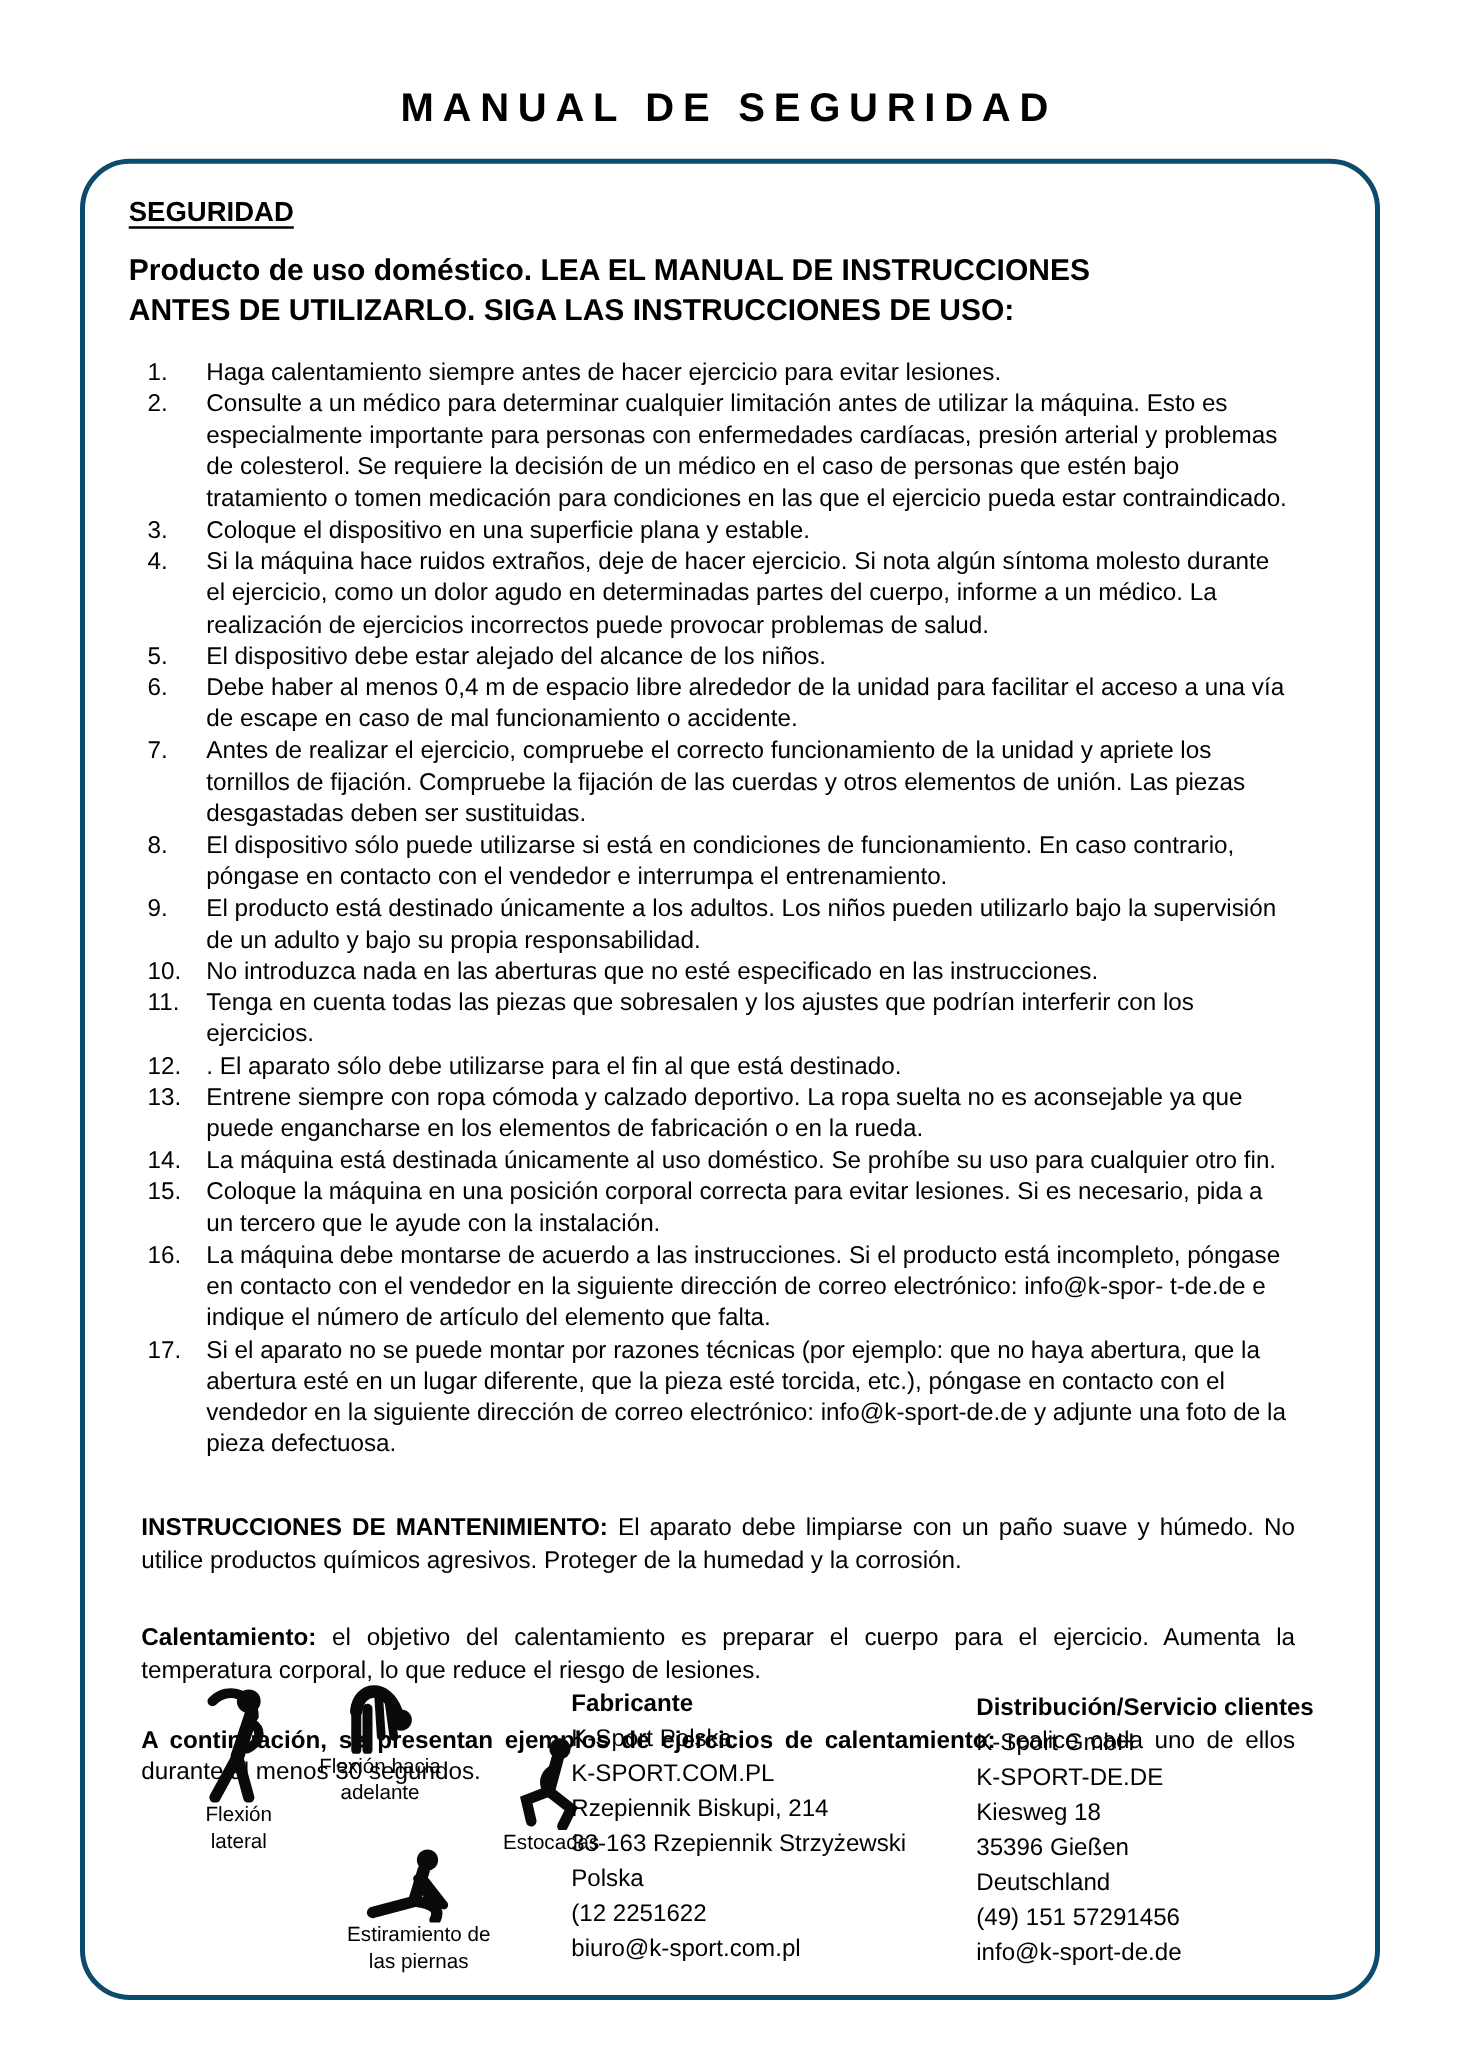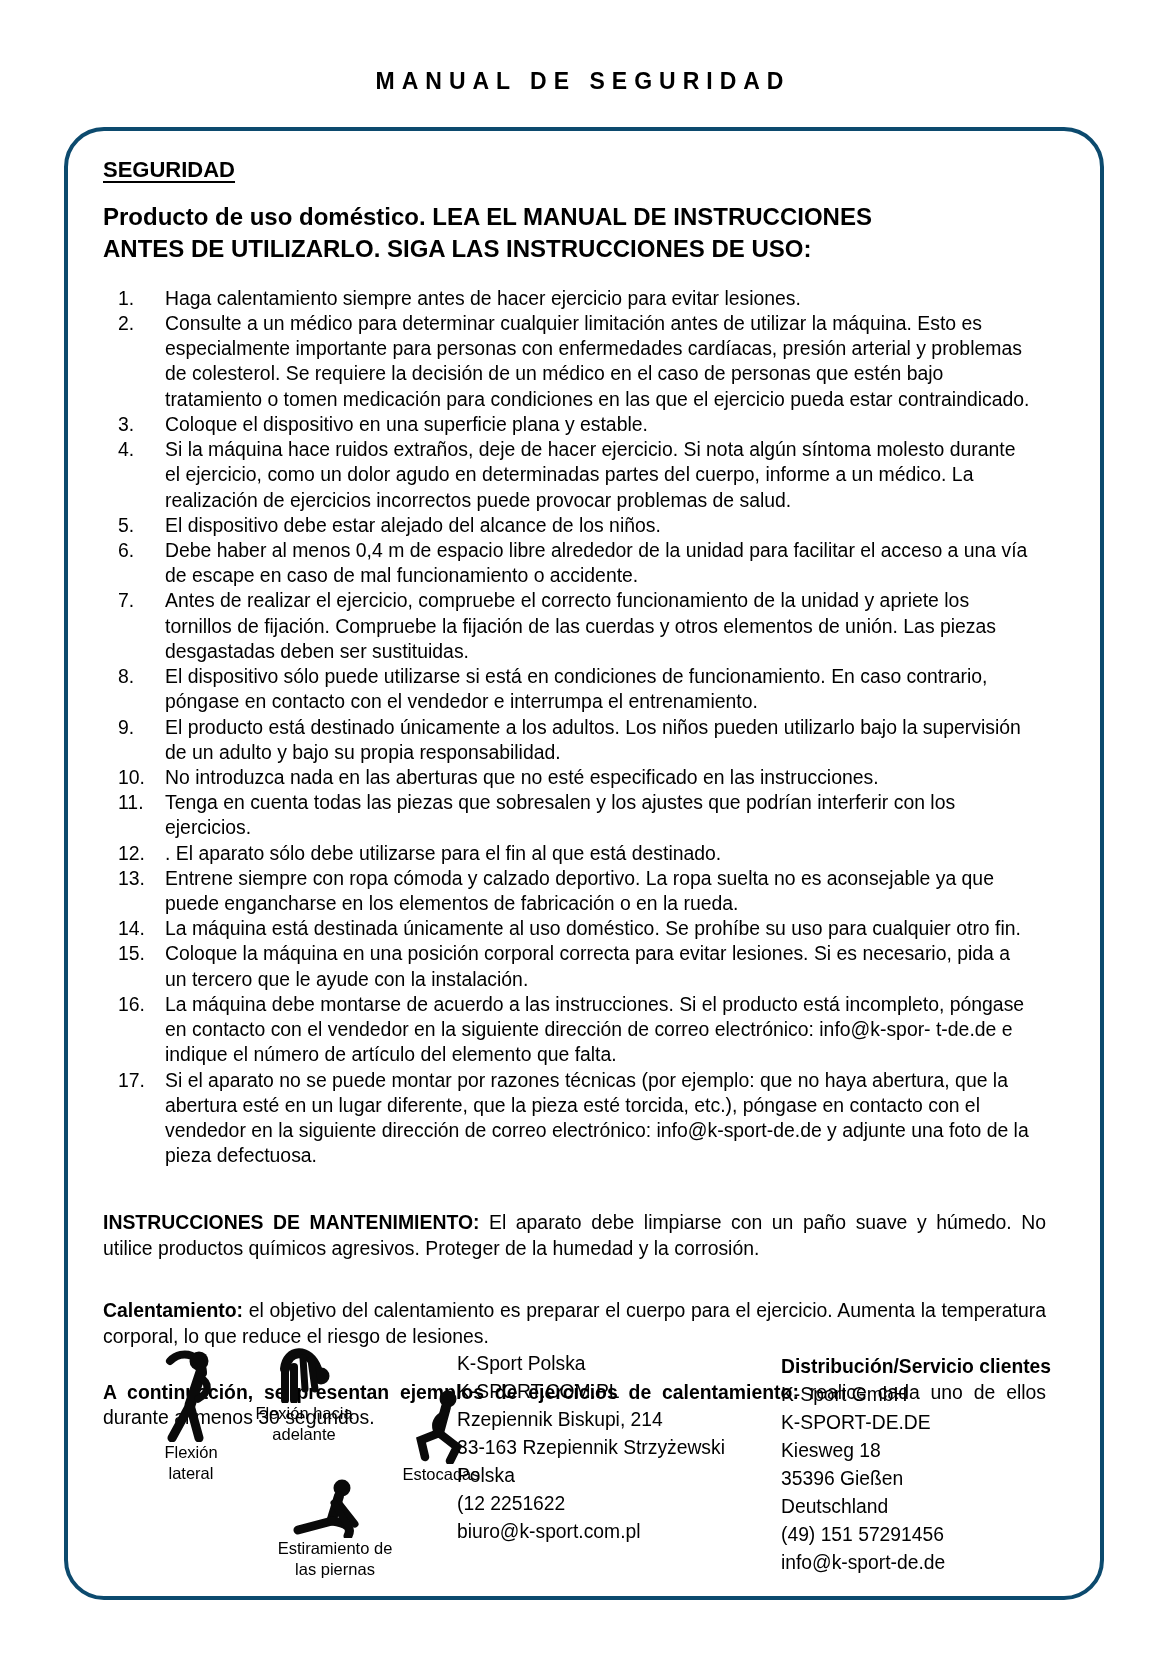--- a/index.html
+++ b/index.html
@@ -8,21 +8,21 @@
     width:1166px;height:1654px;
     background:#ffffff;
     font-family:"Liberation Sans",sans-serif;
     color:#000;
     overflow:hidden;
   }
   .doc-title{
     margin:0;
     padding-top:68px;
     text-align:center;
-    font-size:23px;
+    font-size:32px;
     font-weight:700;
     letter-spacing:7px;
   }
   .safety-box{
     position:absolute;
     left:64px;top:127px;
     width:1040px;height:1473px;
     border:4px solid #0c4a6e;
     border-radius:40px;
     box-sizing:border-box;
@@ -53,21 +53,21 @@
   ol.safety-list li{
     counter-increment:item;
     display:flex;
   }
   ol.safety-list li::before{
     content:counter(item) ".";
     width:47px;
     flex-shrink:0;
   }
   .para{
-    margin:0;
+    margin:10px;
     font-size:19.4px;
     line-height:1.33;
     text-align:justify;
   }
   .para b{font-weight:700;}
   .para-maint{margin-top:42px;}
   .para-warm{margin-top:36px;}
   .para-ex{margin-top:30px;}
   .bottom{
     position:absolute;
@@ -223,20 +223,21 @@
             <path d="M41 43 C57 45 61 50 57 58" stroke-width="9"></path>
             <path d="M46 23 L64 46" stroke-width="7"></path>
             <path d="M43 25 L57 48" stroke-width="7"></path>
           </svg>
         </span>
         <div class="fig-label">Estiramiento de
 las piernas</div>
       </div>
 
       <div class="contact-col col-fabricante">
+        <div class="col-heading">Fabricante</div>
         <div>K-Sport Polska</div>
         <div>K-SPORT.COM.PL</div>
         <div>Rzepiennik Biskupi, 214</div>
         <div>33-163 Rzepiennik Strzyżewski</div>
         <div>Polska</div>
         <div>(12 2251622</div>
         <div>biuro@k-sport.com.pl</div>
       </div>
 
       <div class="contact-col col-distribucion">

